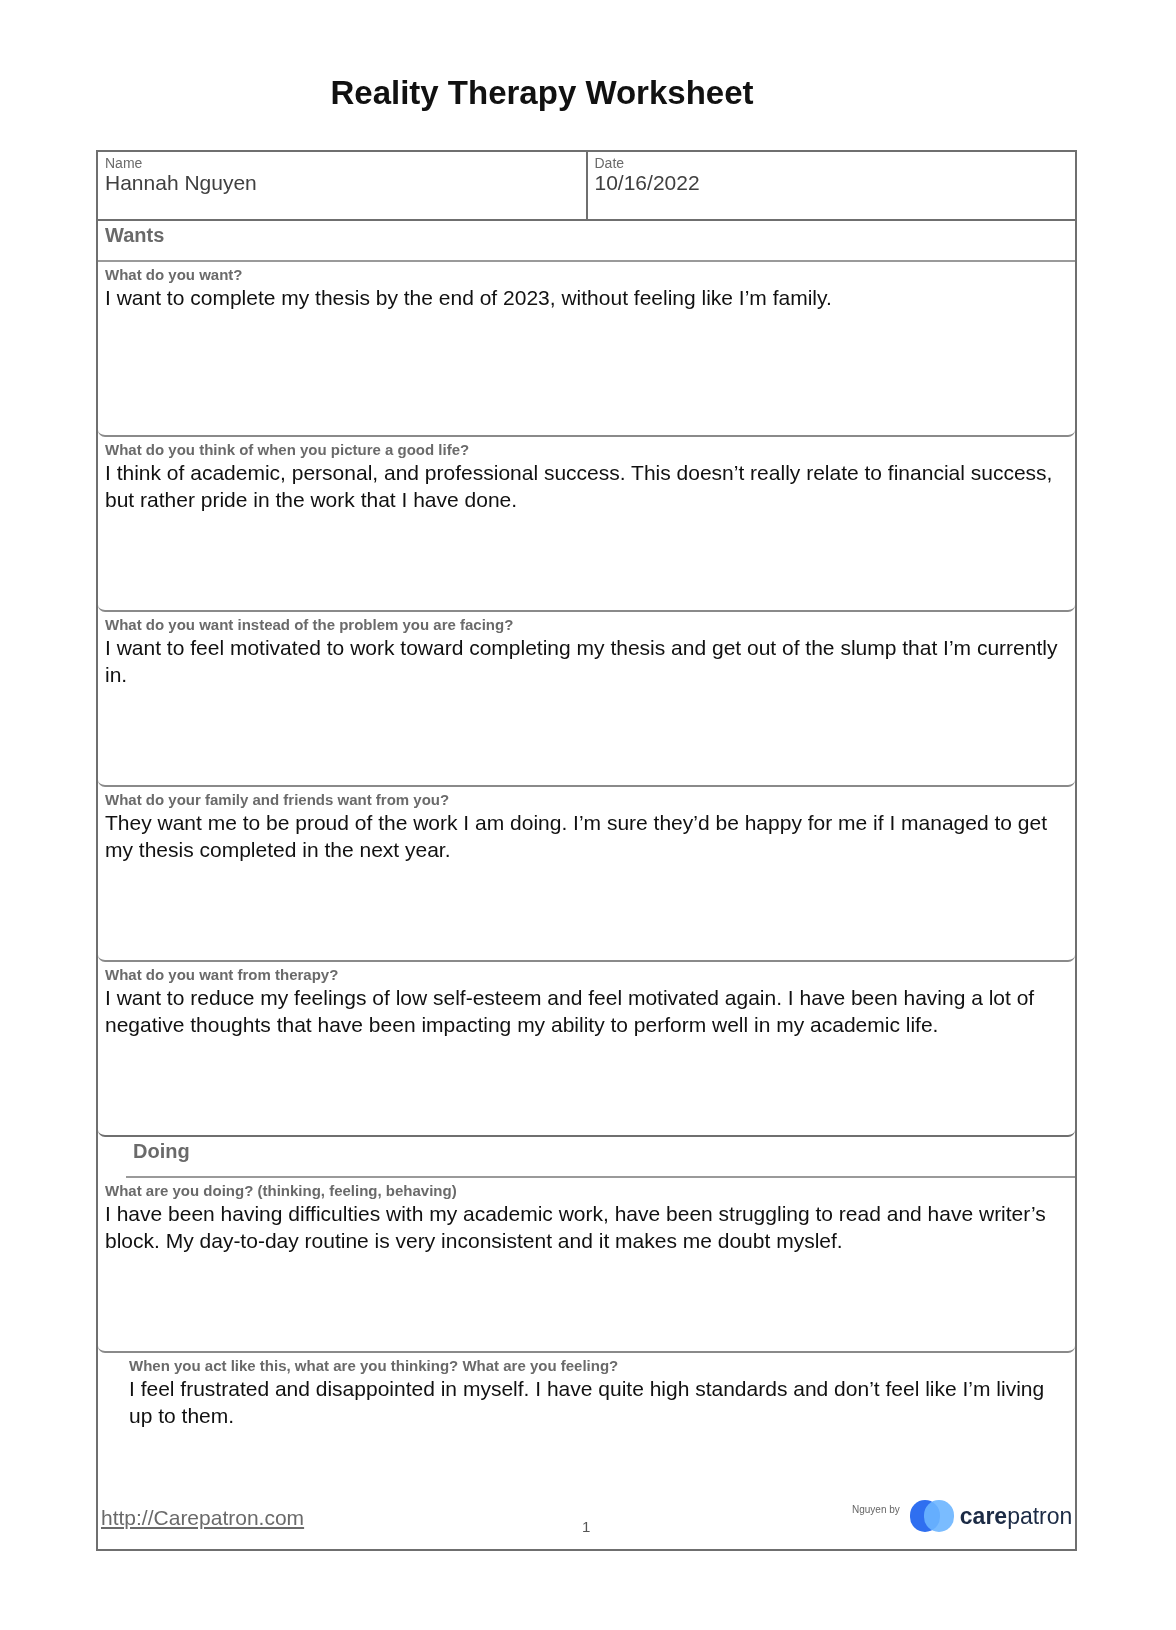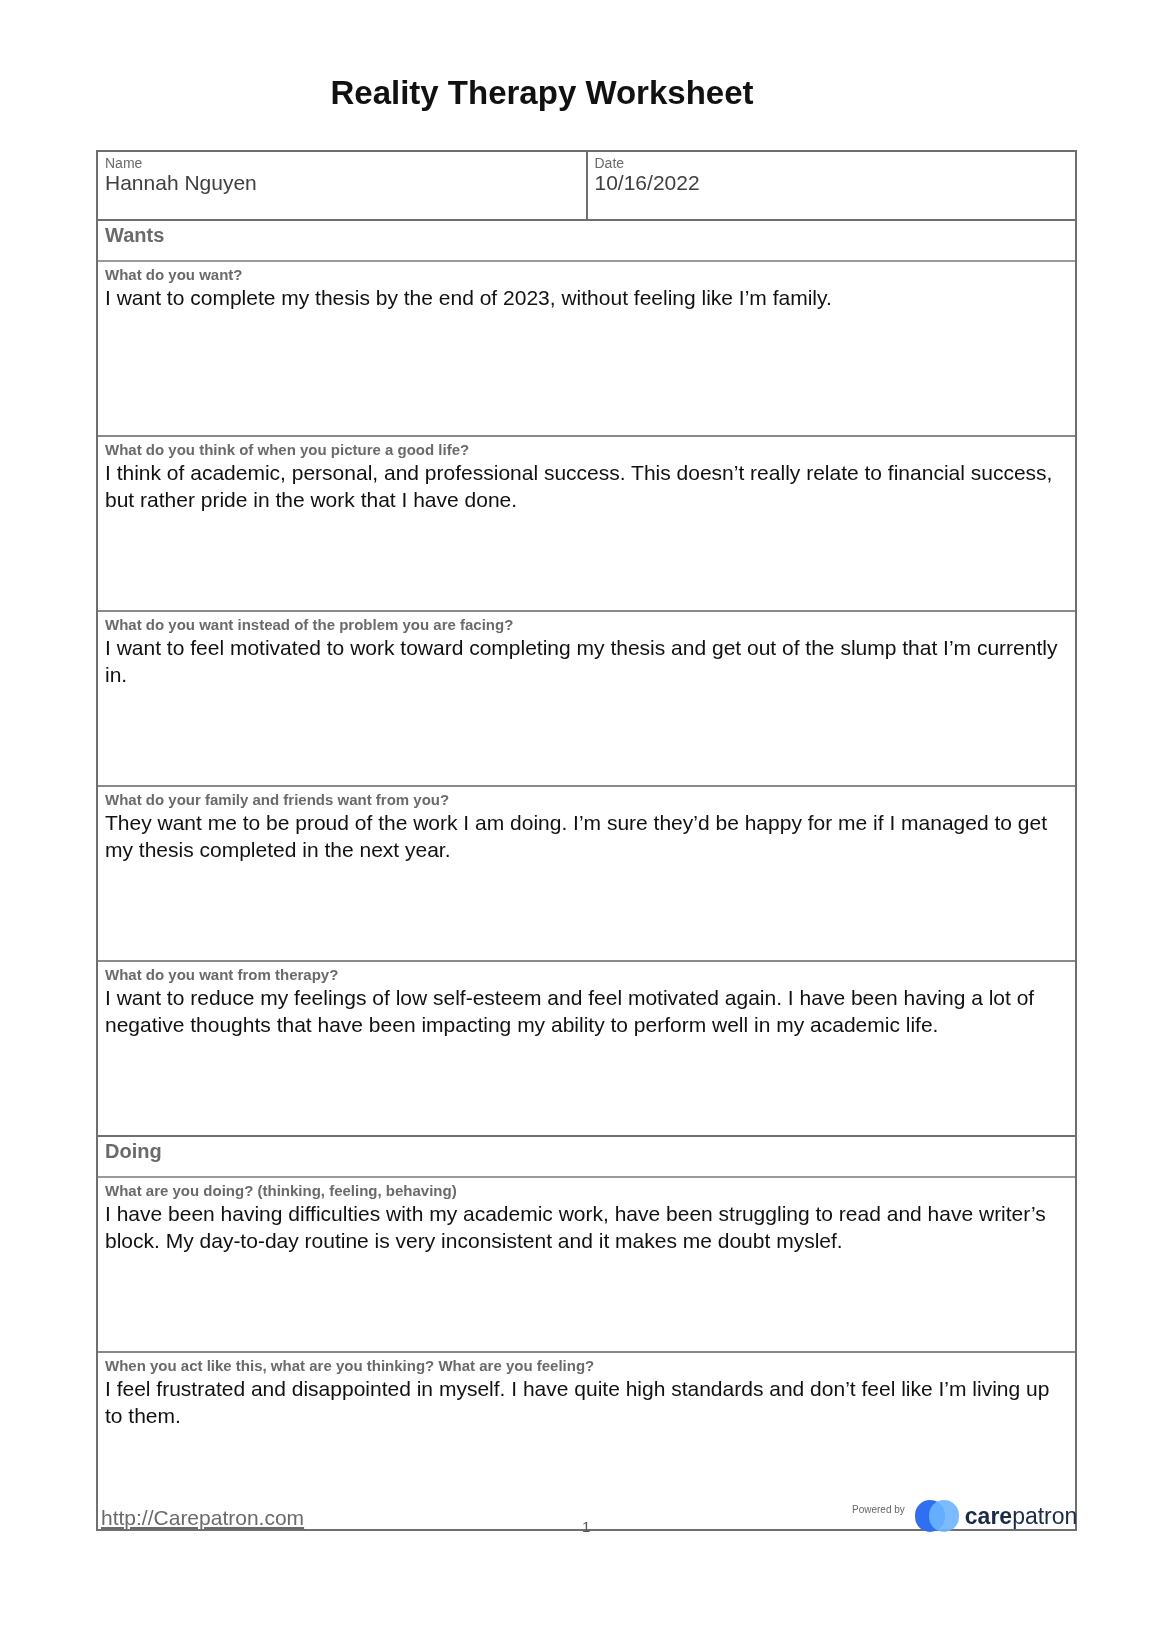--- a/index.html
+++ b/index.html
@@ -8,25 +8,25 @@
   .sheet { position: absolute; left: 96px; top: 150px; width: 981px; border: 2px solid #6f6f6f; box-sizing: border-box; }
   .row { display: flex; border-bottom: 2px solid #8a8a8a; box-sizing: border-box; }
   .row:last-child { border-bottom: none; }
   .cell { flex: 1; padding: 2px 7px 0 7px; box-sizing: border-box; }
   .cell + .cell { border-left: 2px solid #6f6f6f; }
   .header-row { height: 69px; border-bottom: 2px solid #6f6f6f; }
   .small-label { font-size: 14px; color: #6a6a6a; line-height: 16px; margin-top: 1px; }
   .value { font-size: 21px; color: #404040; line-height: 24px; }
   .section-row { height: 41px; border-bottom: 2px solid #9a9a9a; }
   .section-title { font-size: 20px; font-weight: bold; color: #6a6a6a; line-height: 28px; padding-left: 7px; }
-  .q-row { height: 175px; display: block; padding: 2px 7px 0 7px; }
-  .q-row.last { height: 176px; }
+  .q-row { height: 175px; display: block; padding: 2px 7px 0 7px; border-radius: 7px; }
+  .q-row.last { height: 196px; margin-left: 24px; }
   .q-label { font-size: 15px; font-weight: bold; color: #6a6a6a; line-height: 18px; margin-top: 2px; }
   .q-answer { font-size: 21px; line-height: 27px; color: #111; margin-top: 0px; }
-  .section-row.doing { border-top: 0; }
+  .section-row.doing { border-top: 0; margin-left: 28px; }
   .footer-link { position: absolute; left: 101px; top: 1506px; font-size: 21px; color: #6a6a6a; text-decoration: underline; }
   .page-num { position: absolute; left: 582px; top: 1518px; font-size: 15px; color: #555; }
   .brand { position: absolute; left: 852px; top: 1496px; height: 40px; display: flex; align-items: center; }
   .powered { font-size: 10px; color: #666; margin-right: 10px; margin-top: -14px; }
   .logo-mark { width: 44px; height: 32px; position: relative; margin-right: 6px; }
   .logo-mark .b1 { position: absolute; left: 0; top: 0; width: 30px; height: 32px; border-radius: 16px; background: #2f6ff0; }
   .logo-mark .b2 { position: absolute; left: 14px; top: 0; width: 30px; height: 32px; border-radius: 16px; background: #6bb5ff; opacity: 0.9; }
   .brand-name { font-size: 23px; color: #1c2b45; }
   .brand-name b { font-weight: bold; }
 </style>
@@ -83,19 +83,19 @@
   <div class="row q-row last">
     <div class="q-label">When you act like this, what are you thinking? What are you feeling?</div>
     <div class="q-answer">I feel frustrated and disappointed in myself. I have quite high standards and don’t feel like I’m living up to them.</div>
   </div>
 </div>
 
 <a class="footer-link">http://Carepatron.com</a>
 <div class="page-num">1</div>
 
 <div class="brand">
-  <span class="powered">Powered by</span>
+  <span class="powered">Nguyen by</span>
   <span class="logo-mark">
     <span class="b1"></span>
       <span class="b2"></span>
   </span>
   <span class="brand-name"><b>care</b><span>patron</span></span>
 </div>
 
 </body></html>

